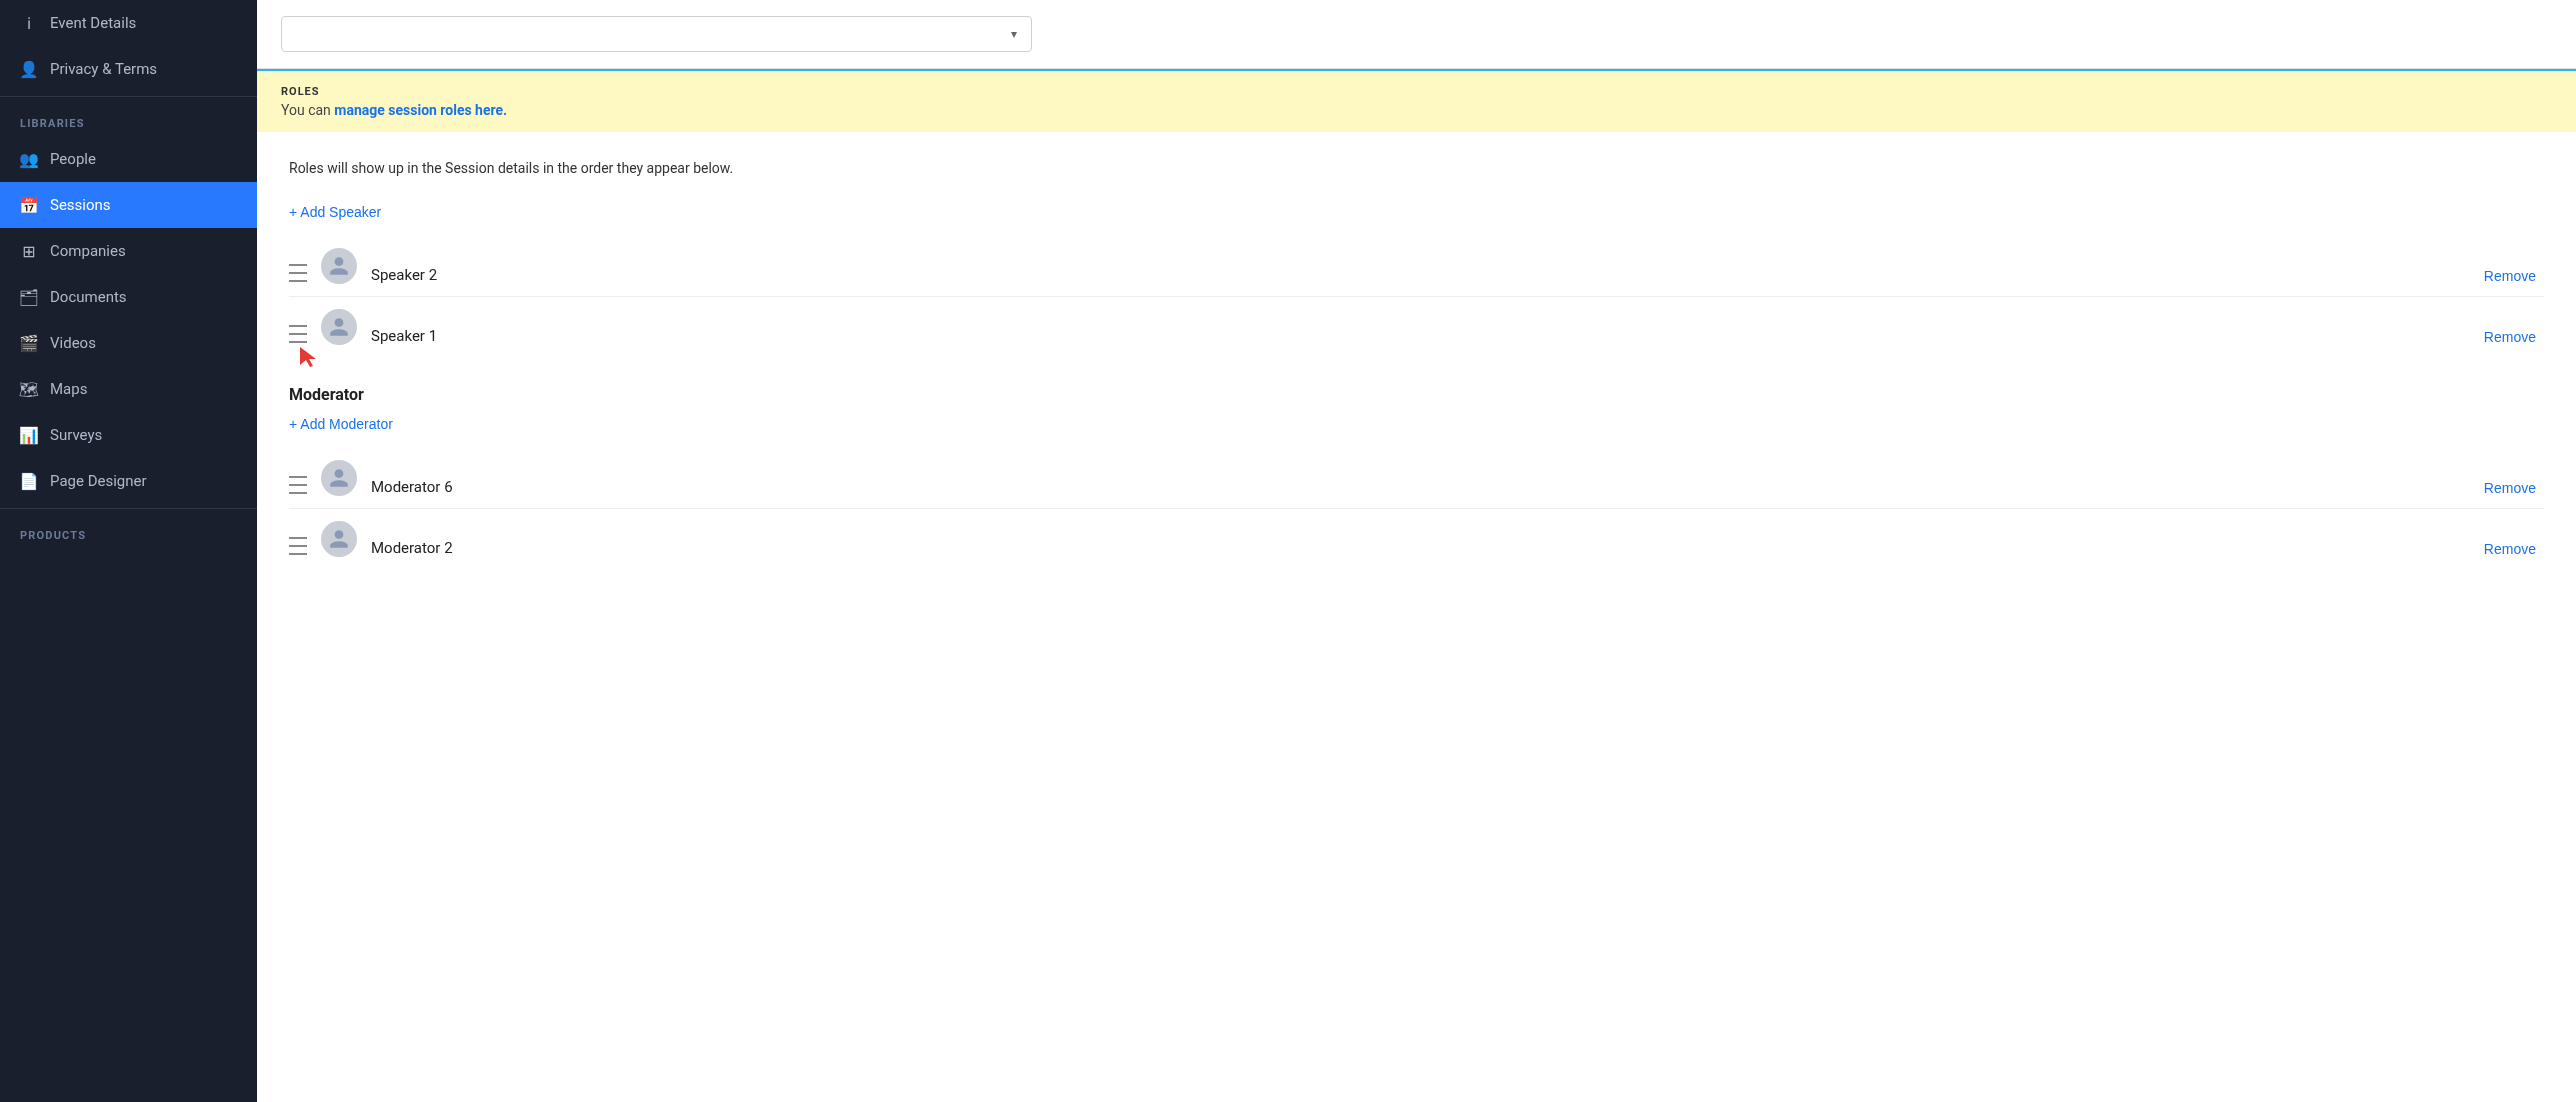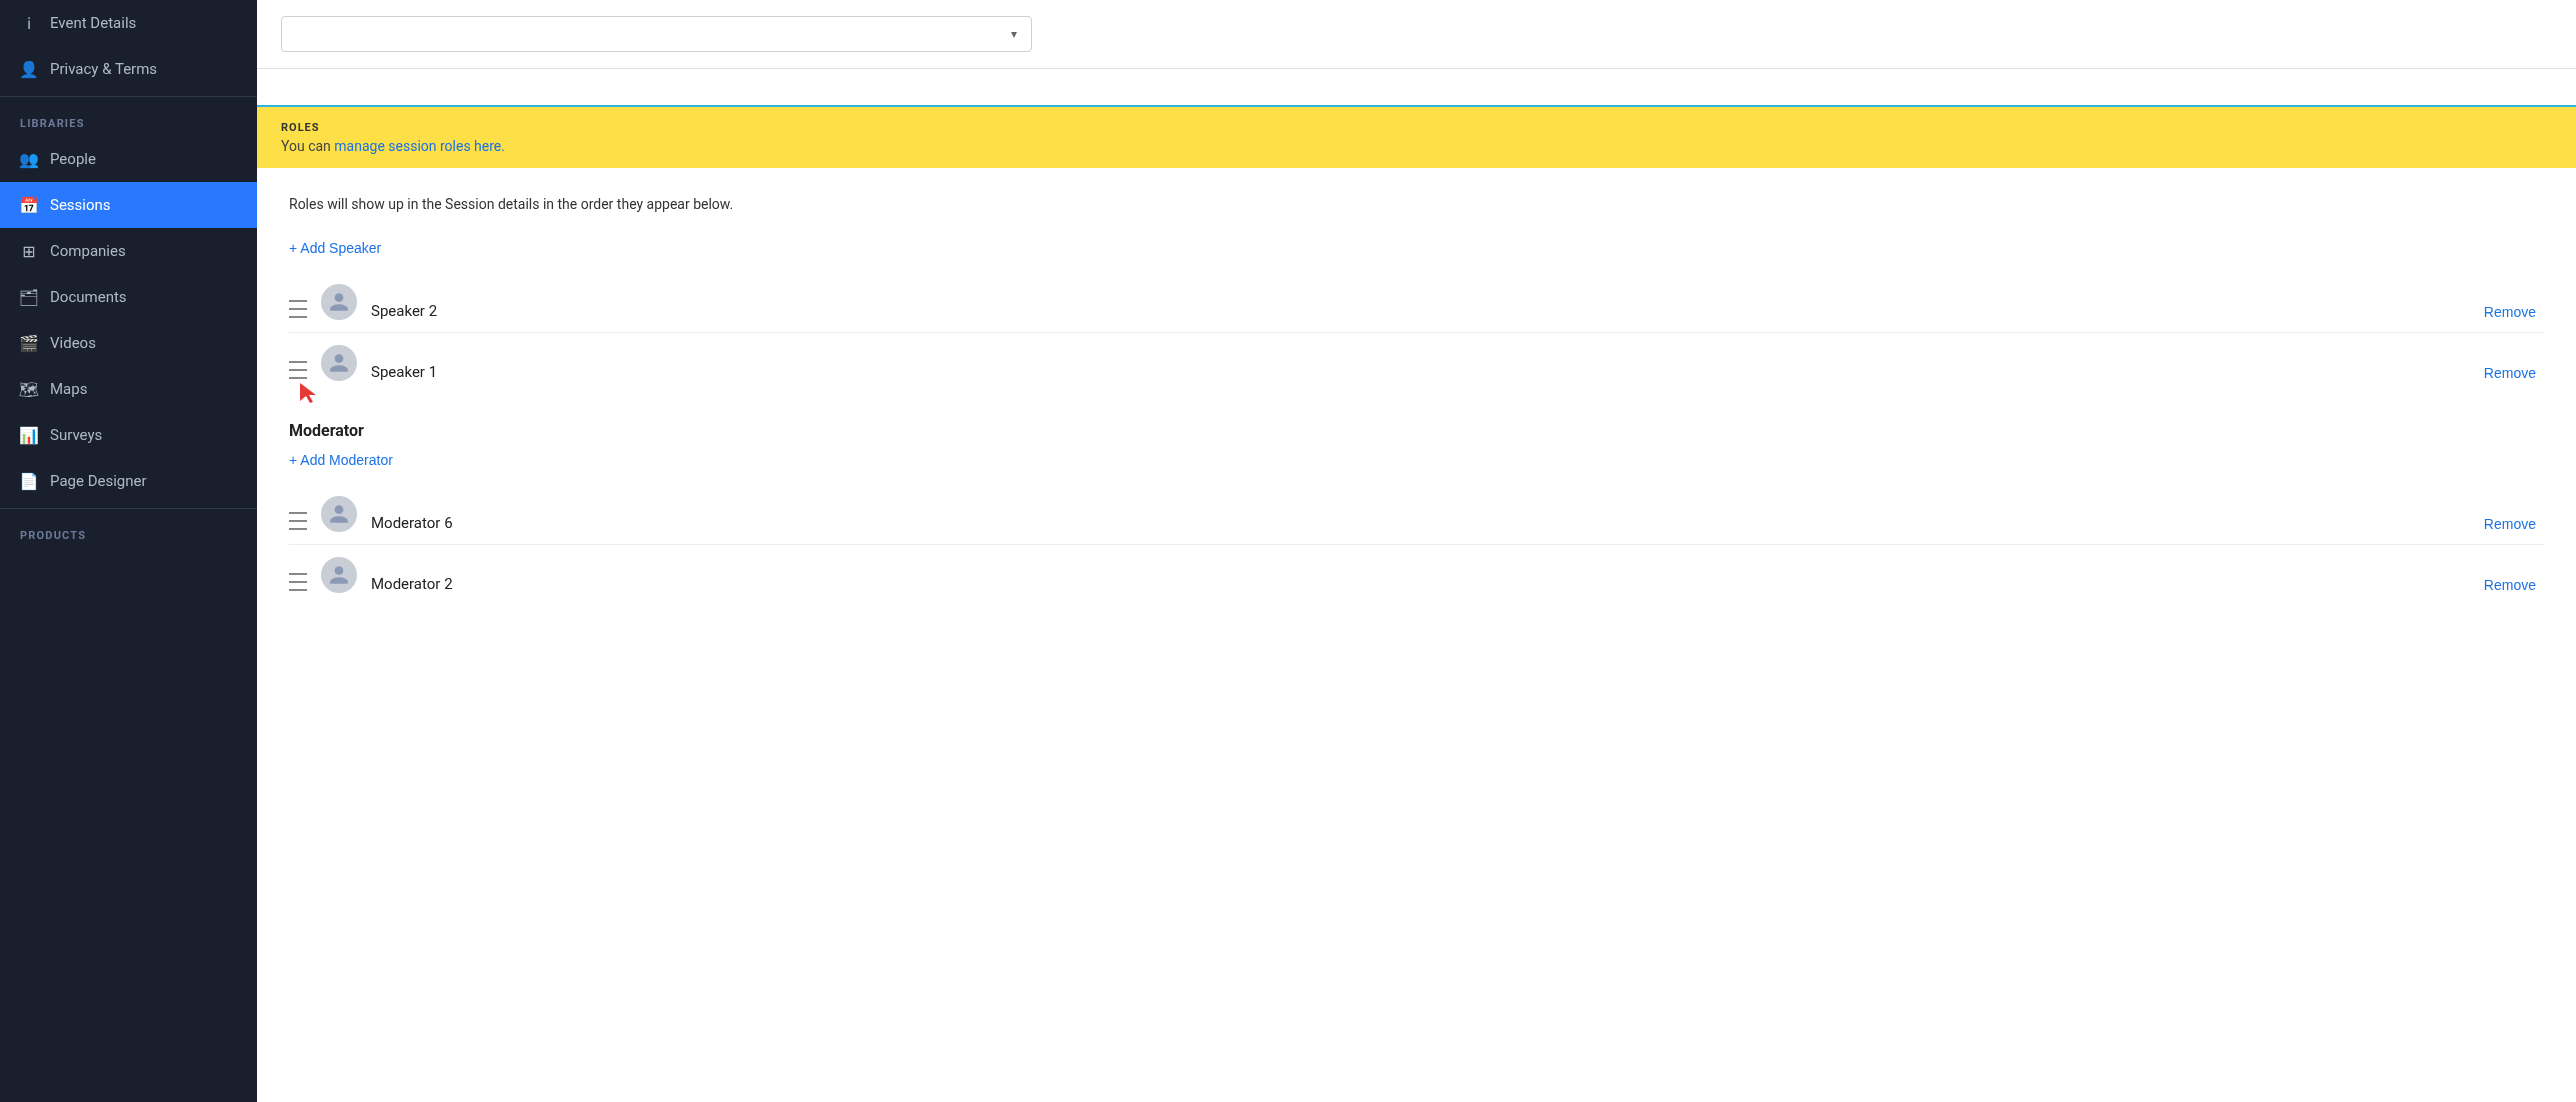--- a/index.html
+++ b/index.html
@@ -69,40 +69,40 @@
       max-width: 751px;
       cursor: pointer;
     }
     .dropdown-chevron {
       font-size: 12px;
       color: #666;
     }
 
     
     .roles-banner {
-      background: #fde047;
+      background: #fef9c3;
       border-top: 2px solid #29b6e8;
       padding: 14px 24px;
-      margin-top: 36px;
     }
     .roles-banner-title {
       font-size: 11px;
       font-weight: 700;
       letter-spacing: 1px;
       color: #333;
       text-transform: uppercase;
       margin-bottom: 4px;
     }
     .roles-banner-text {
       font-size: 14px;
       color: #444;
     }
     .roles-banner-link {
       color: #1a73e8;
       text-decoration: none;
+      font-weight: bold;
     }
 
     
     .content-area {
       padding: 28px 32px;
     }
     .roles-description {
       font-size: 14px;
       color: #333;
       margin-bottom: 28px;

